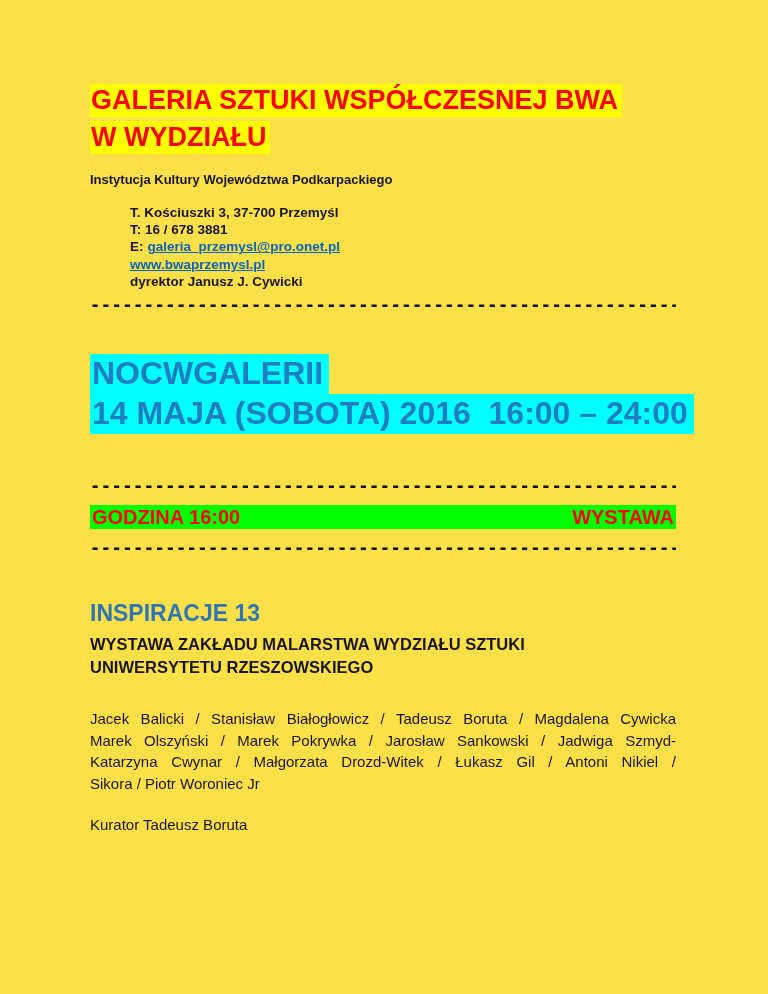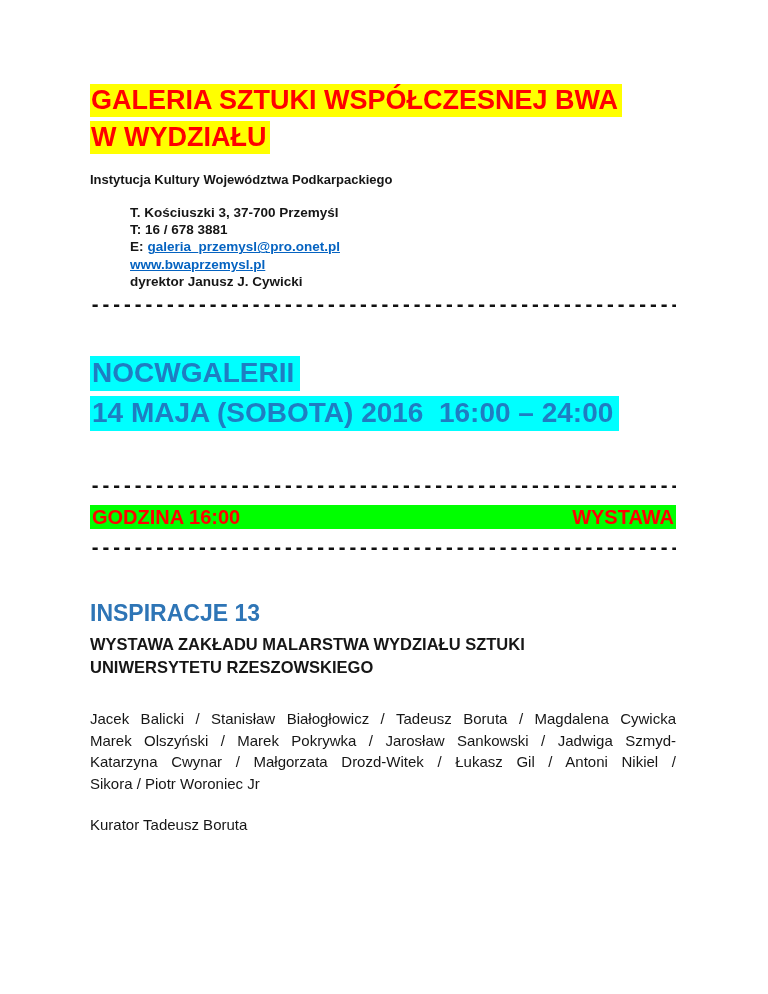--- a/index.html
+++ b/index.html
@@ -1,19 +1,19 @@
 <!DOCTYPE html>
 <html><head>
 <meta charset="utf-8">
 <style>
   html,body{margin:0;padding:0;background:#e9e9e9;}
   .page{
     position:relative;
     width:768px;height:994px;
-    background:#ffffff;
+    background:#fde047;
     margin:0 auto;
     font-family:"Liberation Sans", sans-serif;
     color:#161616;
     overflow:hidden;
   }
   .content{position:absolute;left:90px;top:82px;width:586px;}
 
   
   .gallery-title{margin:0;font-size:27px;line-height:37px;font-weight:bold;color:#FF0000;}
   .title-line{white-space:nowrap;}
@@ -31,21 +31,21 @@
     font-family:"DejaVu Sans Mono", monospace;
     font-weight:bold;font-size:17px;line-height:14px;
     letter-spacing:0.5px;
     white-space:nowrap;overflow:hidden;width:586px;color:#111;
   }
   .sep-1{margin-top:8px;}
   .sep-2{margin-top:46px;}
   .sep-3{margin-top:12px;}
 
   
-  .event-heading{margin:41px 0 8px 0;font-size:28px;line-height:40px;font-weight:bold;color:#1F7DC2;}
+  .event-heading{margin:41px 0 8px 0;font-size:32px;line-height:40px;font-weight:bold;color:#1F7DC2;}
   .hl-cyan{background:#00FFFF;padding:1px 6px 3px 2px;}
   .event-datetime{white-space:pre;}
 
   
   .schedule-bar{
     margin-top:12px;background:#00FF00;height:24px;
     display:flex;justify-content:space-between;align-items:center;
     font-size:20px;font-weight:bold;color:#FF0000;padding:0 2px;
   }
 

